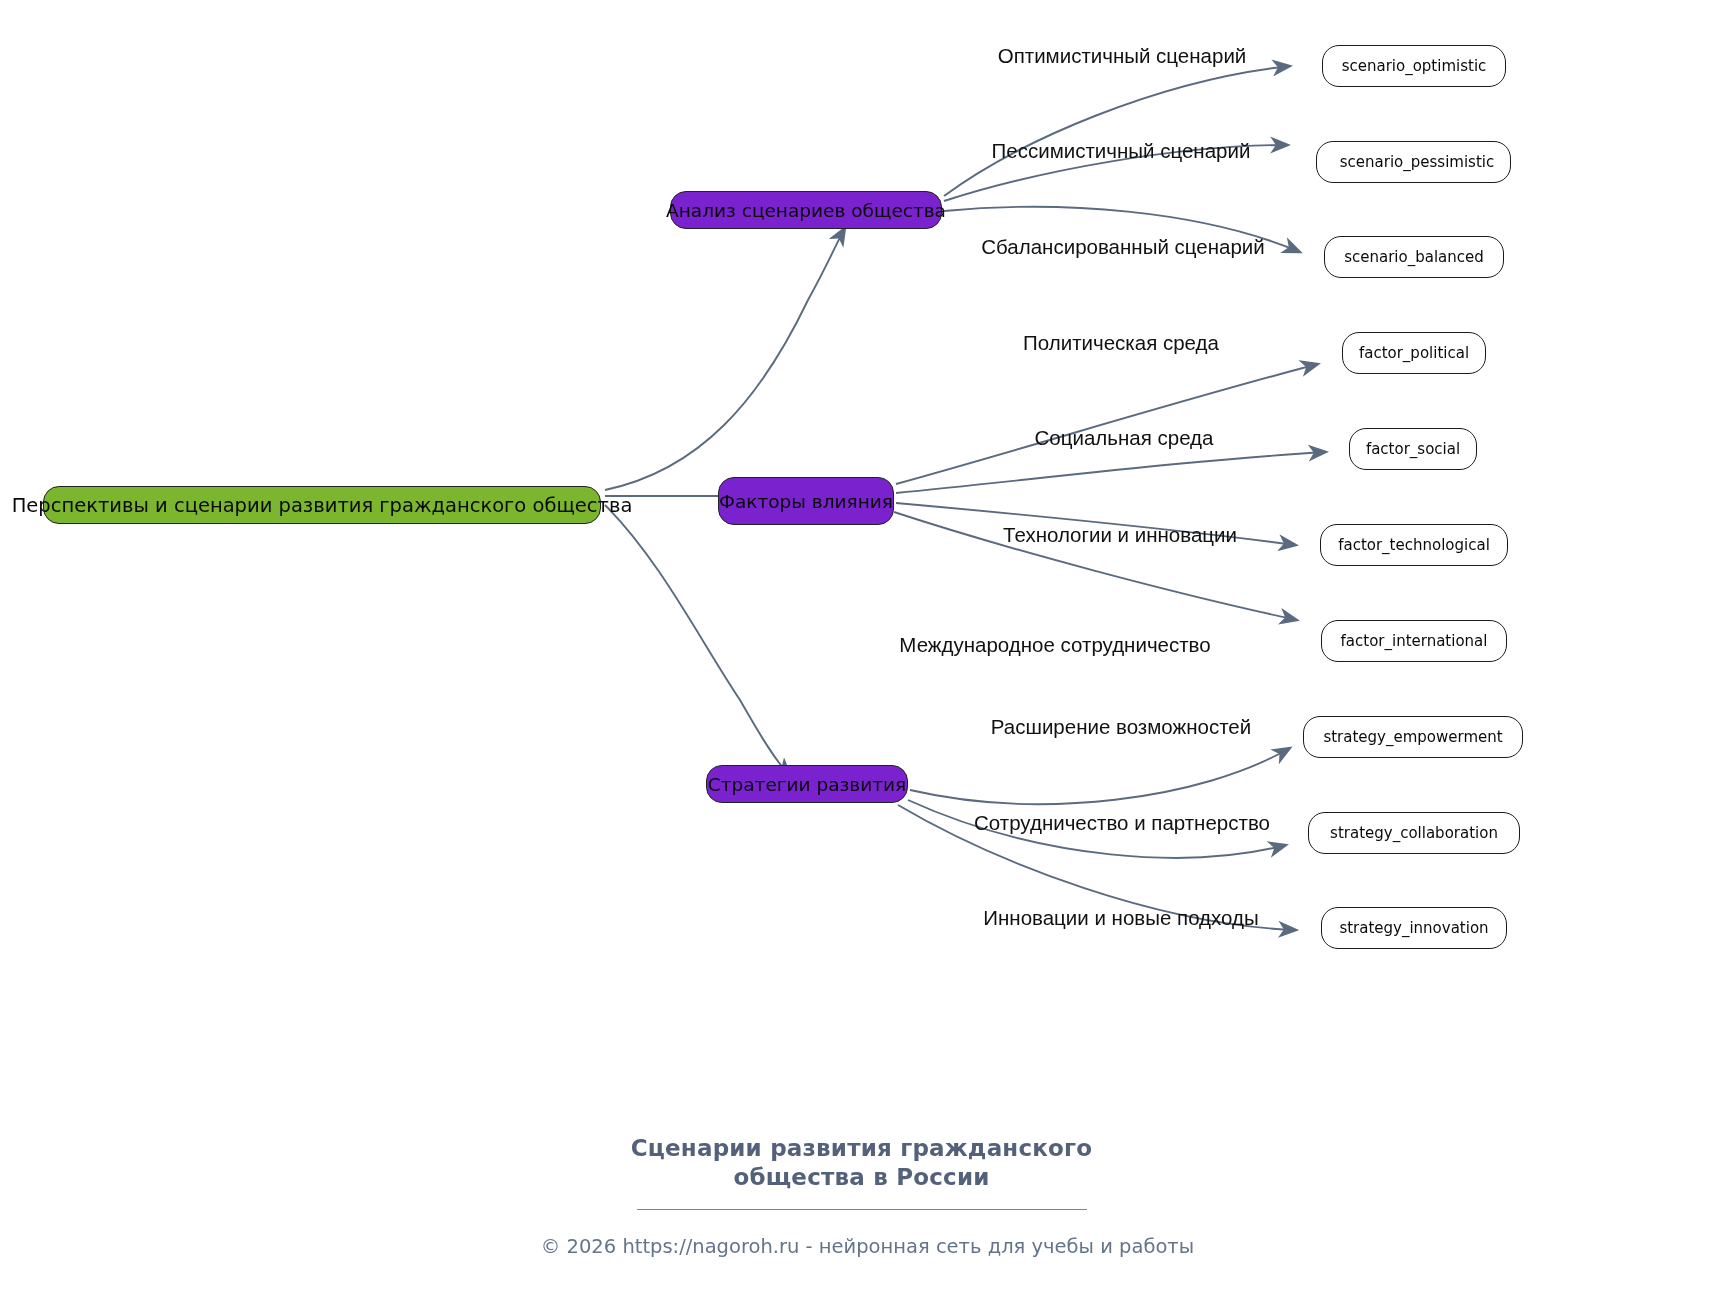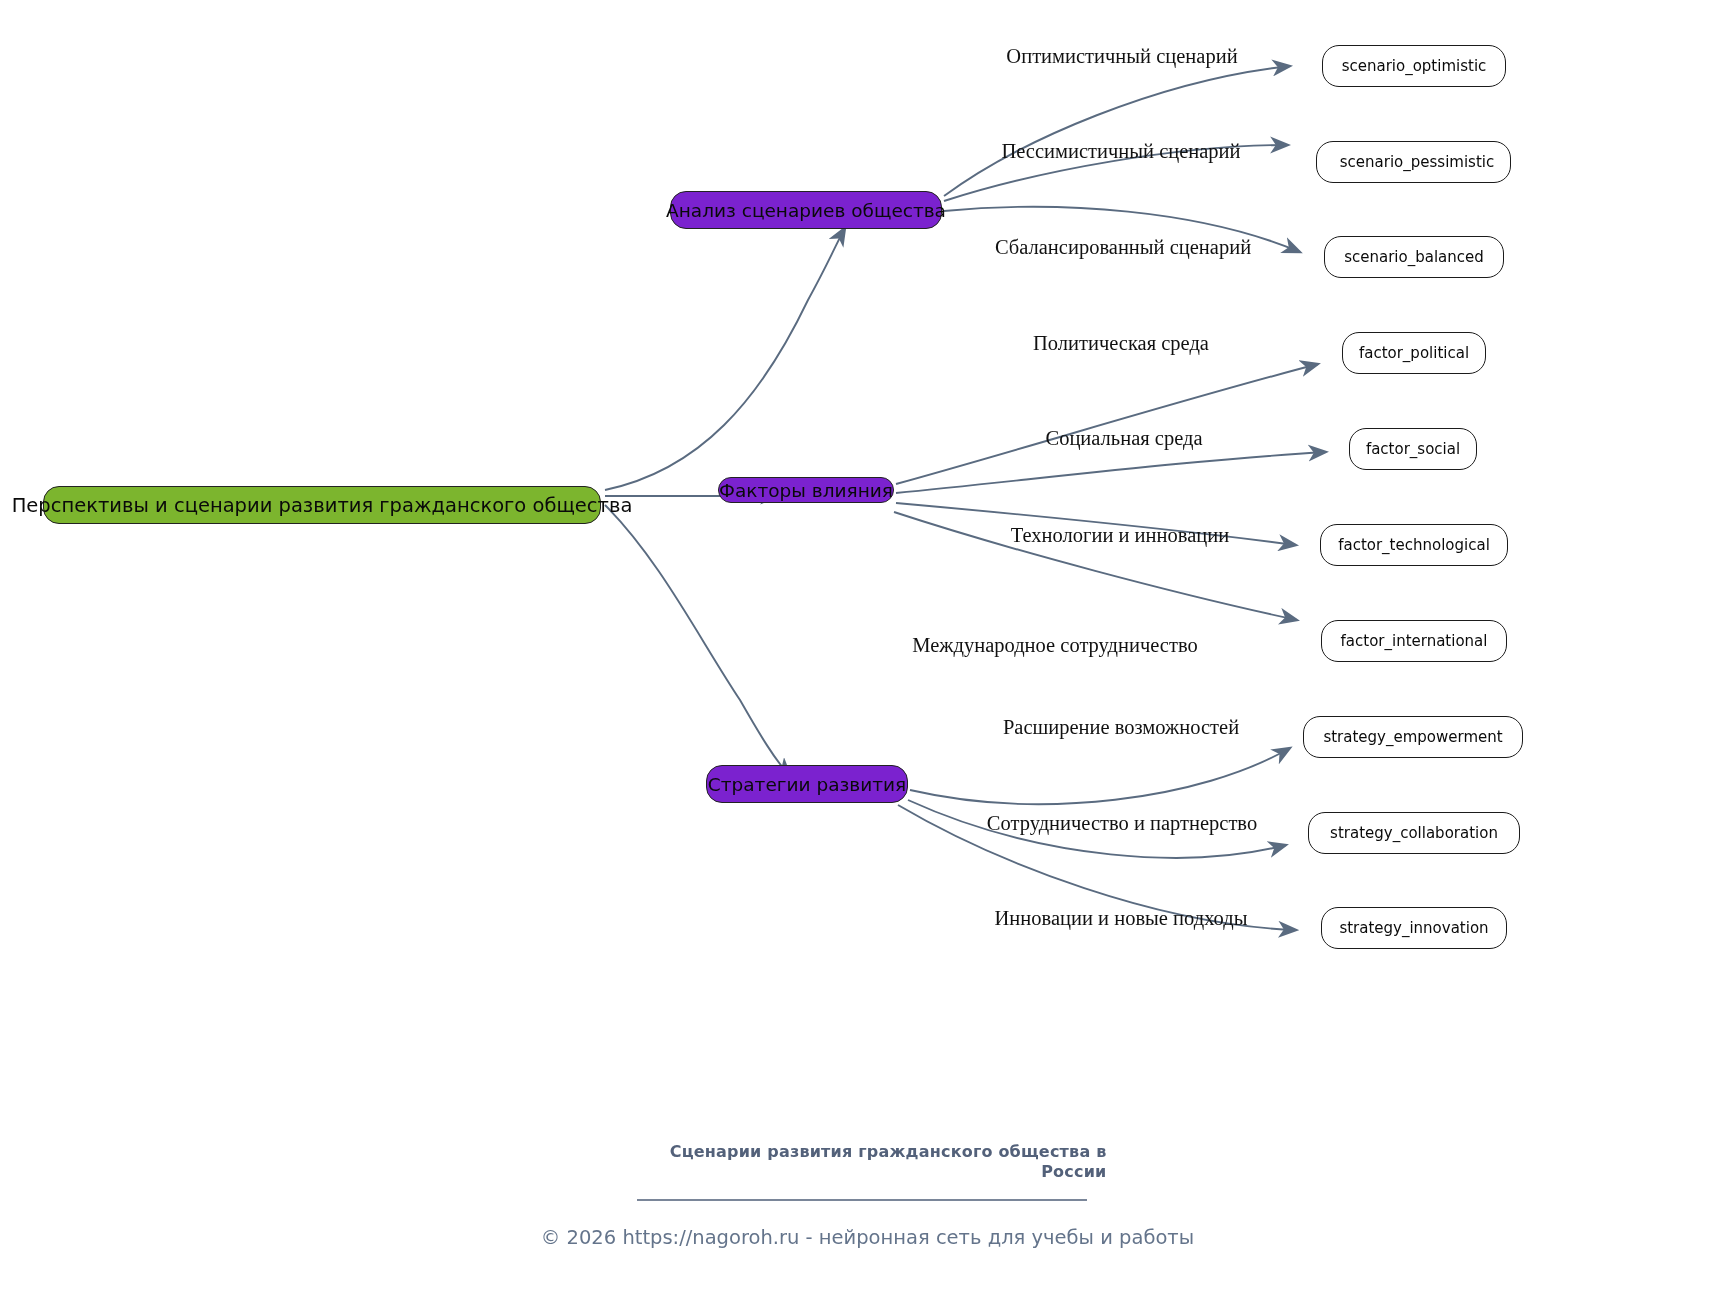--- a/index.html
+++ b/index.html
@@ -52,41 +52,40 @@
   .node-leaf {
     background: #ffffff;
     font-size: 15px;
     padding: 0 14px;
     border-radius: 17px;
     border: 1.7px solid #1b1b1b;
   }
   .edge-label {
     position: absolute;
     white-space: nowrap;
-    font-family: Liberation Serif, serif;
+    font-family: Liberation Sans, sans-serif;
     font-size: 20.5px;
     color: #111111;
     transform: translate(-50%, -50%);
   }
   #footer {
     position: absolute;
     left: 0;
     width: 1723px;
     text-align: center;
   }
   .footer-title {
     font-family: "DejaVu Sans", sans-serif;
     font-weight: bold;
-    font-size: 16px;
+    font-size: 23px;
     color: #53617a;
     line-height: 1.28;
     letter-spacing: 0.2px;
     max-width: 490px;
-    margin: 12px auto;
-    text-align: right;
+    margin: 4px auto;
   }
   .footer-rule {
     width: 450px;
     height: 1.6px;
     background: #7a8699;
     margin: 16px auto 0 auto;
   }
   .footer-copy {
     font-family: "DejaVu Sans", sans-serif;
     font-size: 19.5px;
@@ -123,21 +122,21 @@
       </g>
   </svg>
 
   <div id="node-layer">
       <div class="node node-root" style="left: 43px; top: 478px; width: 558px; height: 38px;">
         <span>Перспективы и сценарии развития гражданского общества</span>
       </div>
       <div class="node node-branch" style="left: 670px; top: 191px; width: 272px; height: 38px;">
         <span>Анализ сценариев общества</span>
       </div>
-      <div class="node node-branch" style="left: 718px; top: 477px; width: 176px; height: 26px;">
+      <div class="node node-branch" style="left: 718px; top: 477px; width: 176px; height: 48px;">
         <span>Факторы влияния</span>
       </div>
       <div class="node node-branch" style="left: 706px; top: 765px; width: 202px; height: 38px;">
         <span>Стратегии развития</span>
       </div>
       <div class="node node-leaf" style="left: 1322px; top: 45px; width: 184px; height: 42px;">
         <span>scenario_optimistic</span>
       </div>
       <div class="node node-leaf" style="left: 1316px; top: 141px; width: 195px; height: 42px; padding-left: 21px;">
         <span>scenario_pessimistic</span>

